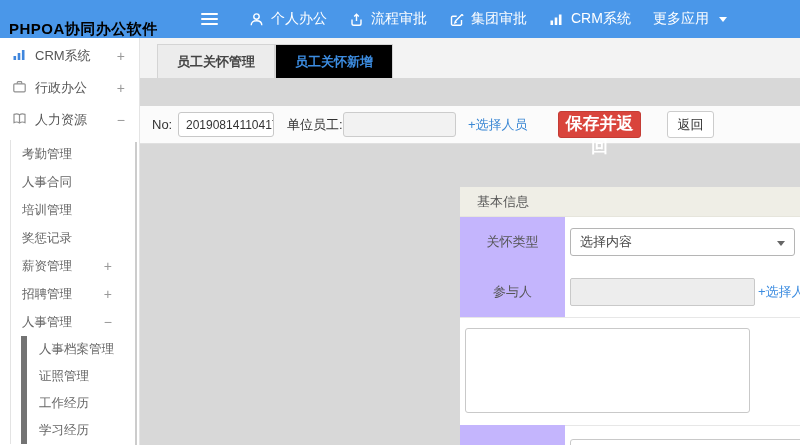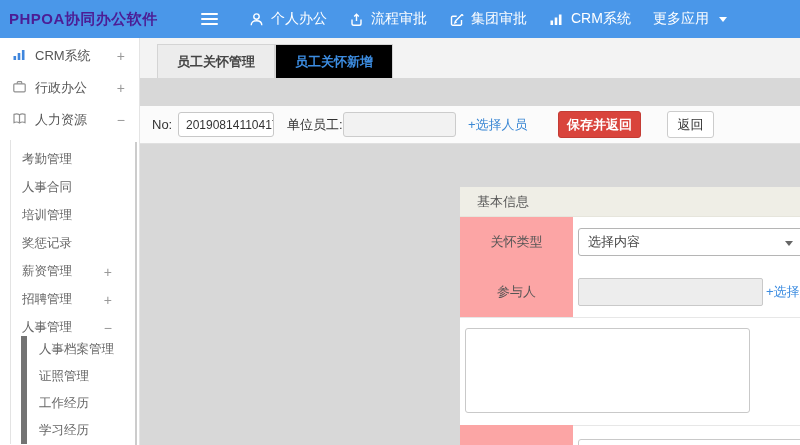--- a/index.html
+++ b/index.html
@@ -1,63 +1,63 @@
 <!DOCTYPE html>
 <html><head>
 <meta charset="utf-8">
 <style>
   * { margin:0; padding:0; box-sizing:border-box; }
   html,body { width:800px; height:445px; overflow:hidden; background:#d8d8d8;
     font-family:"Liberation Sans","DejaVu Sans",sans-serif; }
 
   
   .navbar { position:absolute; top:0; left:0; width:800px; height:38px; background:#4a97e9; z-index:20; }
-  .logo { position:absolute; left:9px; top:0; line-height:38px; font-size:15px; font-weight:bold; color:#4c1d95; letter-spacing:.5px; }
+  .logo { position:absolute; left:9px; top:10px; line-height:38px; font-size:15px; font-weight:bold; color:#000000; letter-spacing:.5px; }
   .burger { position:absolute; left:201px; top:13px; width:17px; height:12px; cursor:pointer; }
   .burger i { display:block; height:2px; background:#fff; margin-bottom:3px; border-radius:1px; }
   .nav-items { position:absolute; left:238px; top:0; height:38px; display:flex; }
   .nav-item { display:flex; align-items:center; gap:7px; padding:11px 11px; font-size:14px; color:#fff; cursor:pointer; }
   .nav-item svg { display:block; }
   .caret-down { width:0; height:0; border-left:4px solid transparent; border-right:4px solid transparent; border-top:5px solid #fff; margin-left:3px; }
 
   
   .sidebar { position:absolute; top:38px; left:0; width:140px; bottom:0; background:#fff; border-right:1px solid #e4e4e4; padding-top:2px; }
   .side-item { position:relative; height:32px; display:flex; align-items:center; padding-left:12px; gap:8px; font-size:13px; color:#555; cursor:pointer; }
   .toggle { position:absolute; right:14px; color:#999; font-size:14px; }
   .l2group { margin-left:10px; border-left:1px solid #e3e3e3; margin-top:4px; }
-  .l2item { position:relative; height:28px; display:flex; align-items:flex-end; padding-left:11px; font-size:12.5px; color:#666; cursor:pointer; }
+  .l2item { position:relative; height:28px; display:flex; align-items:center; padding-left:11px; font-size:12.5px; color:#666; cursor:pointer; }
   .l2item .toggle { right:27px; }
   .l3group { margin-left:10px; border-left:6px solid #737373; }
   .l3item { height:27px; display:flex; align-items:center; padding-left:12px; font-size:12.5px; color:#666; cursor:pointer; }
   .side-scrollthumb { position:absolute; left:135px; width:2px; top:104px; bottom:0; background:#ccc; }
 
   
   .main { position:absolute; left:140px; top:38px; right:0; bottom:0; display:flex; flex-direction:column;gap:27px; }
   .tabbar { height:41px; background:#f3f3f3; border-bottom:1px solid #d8d8d8; display:flex; align-items:flex-end; padding-left:17px; flex:none; }
   .tab { height:34px; line-height:34px; padding:0 19px; font-size:13px; font-weight:bold; cursor:pointer; }
   .tab.inactive { background:#ececec; border:1px solid #d4d4d4; border-bottom:none; color:#444; }
   .tab.active { background:#000000; border:1px solid #d4d4d4; border-bottom:none; color:#3c8ce0; }
 
   .toolbar { height:38px; background:#fbfbfb; border-bottom:1px solid #e0e0e0; position:relative; flex:none; }
   .tl-label { position:absolute; top:0; line-height:37px; font-size:13px; color:#333; }
   .no-label { left:12px; }
   .no-input { position:absolute; left:38px; top:6px; width:96px; height:25px; border:1px solid #c8c8c8; border-radius:3px; background:#fff; padding-left:7px; font-size:12px; color:#333; font-family:"Liberation Sans",sans-serif; }
   .emp-label { left:147px; }
   .emp-input { position:absolute; left:203px; top:6px; width:113px; height:25px; border:1px solid #ccc; border-radius:3px; background:#f2f2f2; padding-left:7px; font-size:12px; color:#333; font-family:"Liberation Sans",sans-serif; }
   .sel-link { position:absolute; left:328px; top:0; line-height:37px; font-size:13px; color:#3a87d4; cursor:pointer; text-decoration:none; }
-  .save-btn { position:absolute; left:418px; top:5px; width:83px; height:27px; background:#d9443c; border:1px solid #c43c35; border-radius:3px; color:#fff; font-size:13px; font-weight:bold; cursor:pointer; font-family:"Liberation Sans",sans-serif; }
+  .save-btn { position:absolute; left:418px; top:5px; width:83px; height:27px; background:#d9443c; border:1px solid #c43c35; border-radius:3px; color:#fff; font-size:17px; font-weight:bold; cursor:pointer; font-family:"Liberation Sans",sans-serif; }
   .back-btn { position:absolute; left:527px; top:5px; width:47px; height:27px; background:#fff; border:1px solid #ccc; border-radius:3px; color:#333; font-size:13px; cursor:pointer; font-family:"Liberation Sans",sans-serif; }
 
   .content { flex:1; background:#d8d8d8; position:relative; overflow:hidden; }
 
   
   .panel { position:absolute; left:320px; top:16px; width:420px; background:#fff; }
   .panel-header { height:30px; line-height:30px; background:#efeee6; border-bottom:1px solid #e6e5dc; padding-left:17px; font-size:13px; color:#555; }
   .frow { display:flex; }
-  .flabel { width:113px; background:#fca5a5; display:flex; align-items:center; justify-content:center; font-size:13px; color:#555; text-align:left; flex:none; }
+  .flabel { width:105px; background:#c4b5fd; display:flex; align-items:center; justify-content:center; font-size:13px; color:#555; text-align:left; flex:none; }
   .fval { flex:1; background:#fff; position:relative; }
   .row-type  { height:50px; }
   .row-part  { height:50px; }
   .row-exp   { height:108px; }
   .row-eff   { height:115px; }
   .row-exp .fval, .row-eff .fval { border-top:1px solid #e7e7e7; }
 
   .select-box { position:absolute; left:5px; top:11px; width:225px; height:28px; border:1px solid #b5b5b5; border-radius:3px; background:#fff; line-height:26px; padding-left:9px; font-size:13px; color:#444; cursor:pointer; }
   .select-caret { position:absolute; right:9px; top:12px; width:0; height:0; border-left:4px solid transparent; border-right:4px solid transparent; border-top:5px solid #666; }
   .part-input { position:absolute; left:5px; top:11px; width:185px; height:28px; border:1px solid #c9c9c9; border-radius:2px; background:#ededed; padding-left:7px; font-size:12px; font-family:"Liberation Sans",sans-serif; }

